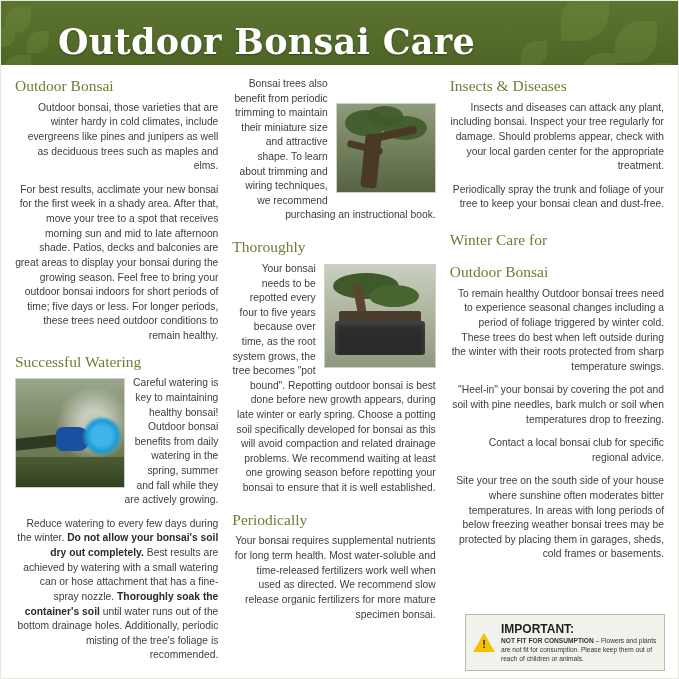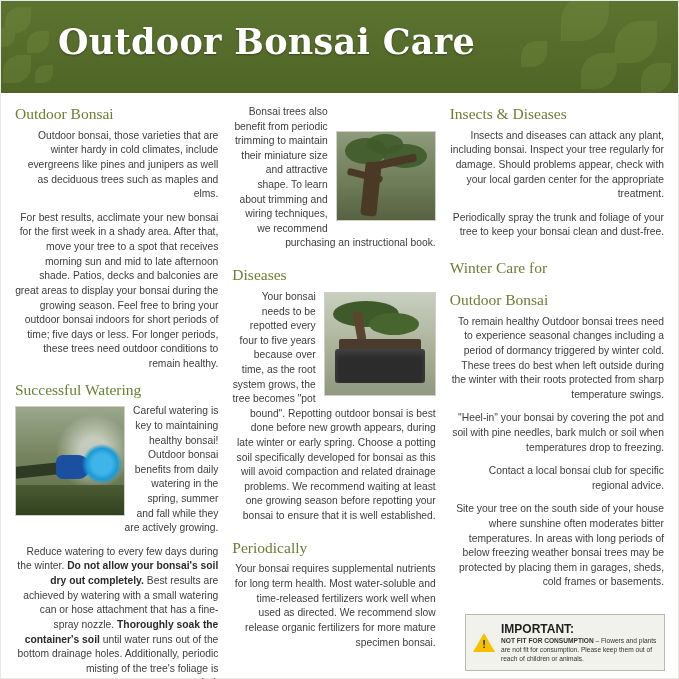--- a/index.html
+++ b/index.html
@@ -18,21 +18,21 @@
     width: 679px;
     height: 679px;
     background: #ffffff;
     box-sizing: border-box;
     border: 1px solid #e8e8e4;
   }
 
   
   .header {
     position: relative;
-    height: 92px;
+    height: 64px;
     background: #556b2a;
     background: linear-gradient(180deg, #5d7330 0%, #4e6526 100%);
     overflow: hidden;
   }
   .header .leafpattern {
     position: absolute;
     inset: 0;
     opacity: 0.22;
   }
   .header .leafpattern span {
@@ -313,21 +313,21 @@
             <div class="foliage f3"></div>
             <div class="branch b1"></div>
             <div class="branch b2"></div>
             <div class="trunk"></div>
           </div>
         </div>
         <p class="body">Bonsai trees also benefit from periodic trimming to maintain their miniature size and attractive shape. To learn about trimming and wiring techniques, we recommend purchasing an instructional book.</p>
       </div>
 
       <div class="spacer-6"></div>
-      <h2 class="sec">Diseases</h2>
+      <h2 class="sec">Thoroughly</h2>
 
       <div class="clearfix">
         <div class="img-box img-pot">
           <div class="art-pot">
             <div class="canopy"></div>
             <div class="canopy2"></div>
             <div class="stem"></div>
             <div class="soil"></div>
             <div class="tray"></div>
           </div>
@@ -342,21 +342,21 @@
 
     <div class="col col-right">
       <h2 class="sec">Insects &amp; Diseases</h2>
       <p class="body">Insects and diseases can attack any plant, including bonsai. Inspect your tree regularly for damage. Should problems appear, check with your local garden center for the appropriate treatment.</p>
       <p class="body">Periodically spray the trunk and foliage of your tree to keep your bonsai clean and dust-free.</p>
 
       <div class="spacer-10"></div>
       <h2 class="sec" style="margin-bottom:14px;">Winter Care for</h2>
       <h2 class="sec">Outdoor Bonsai</h2>
 
-      <p class="body">To remain healthy Outdoor bonsai trees need to experience seasonal changes including a period of dormancy triggered by winter cold. These trees do best when left outside during the winter with their roots protected from sharp temperature swings.</p>
+      <p class="body">To remain healthy Outdoor bonsai trees need to experience seasonal changes including a period of foliage triggered by winter cold. These trees do best when left outside during the winter with their roots protected from sharp temperature swings.</p>
       <p class="body">"Heel-in" your bonsai by covering the pot and soil with pine needles, bark mulch or soil when temperatures drop to freezing.</p>
       <p class="body">Contact a local bonsai club for specific regional advice.</p>
       <p class="body">Site your tree on the south side of your house where sunshine often moderates bitter temperatures. In areas with long periods of below freezing weather bonsai trees may be protected by placing them in garages, sheds, cold frames or basements.</p>
     </div>
   </div>
 
   <div class="warn">
     <div class="tri"></div>
     <div class="wtext">
       <span class="wtitle">IMPORTANT:</span>

